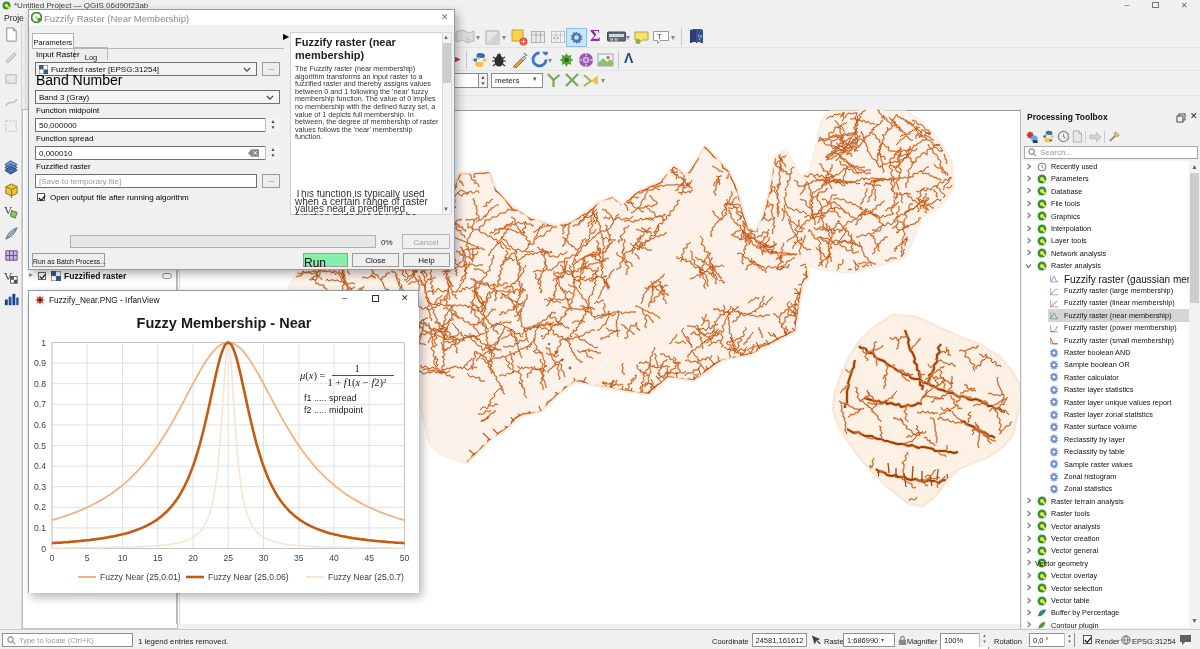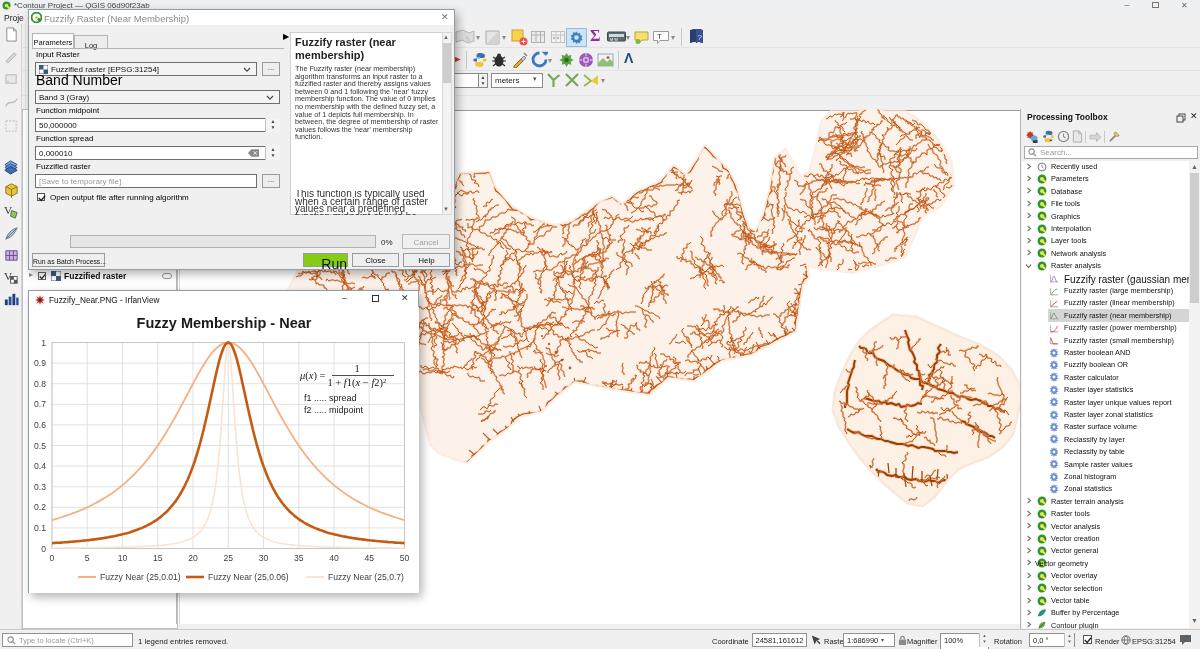--- a/index.html
+++ b/index.html
@@ -10,21 +10,21 @@
 </style></head>
 <body>
 <div class="abs" style="left:0;top:0;width:1200px;height:649px;background:#f0f0f0">
 
 <div class="abs" style="left:0;top:0;width:1200px;height:10px;background:#eef0f1"></div>
 <svg class="abs" style="left:2px;top:1px" width="9" height="9" viewBox="0 0 18 18">
       <circle cx="9" cy="9" r="8" fill="#309631"></circle>
       <circle cx="9" cy="9" r="3.5" fill="#f0e64c"></circle>
       <rect x="11" y="11" width="5" height="4" fill="#f0e64c" transform="rotate(45 13 13)"></rect>
     </svg>
-<div class="abs" style="left:14px;top:1px;font-size:8px;color:#444">*Contour Project — QGIS 06d90f23ab</div>
+<div class="abs" style="left:14px;top:1px;font-size:8px;color:#444">*Untitled Project — QGIS 06d90f23ab</div>
 <div class="abs" style="left:1122px;top:0px;width:10px;height:9px;color:#666;font-size:9px;text-align:center">–</div>
 <div class="abs" style="left:1152px;top:2px;width:7px;height:6px;border:1px solid #777"></div>
 <div class="abs" style="left:1181px;top:1px;color:#666;font-size:8px">✕</div>
 
 <div class="abs" style="left:4px;top:13px;font-size:8.5px;color:#222">Proje</div>
 
 <div class="abs" style="left:22px;top:47px;width:1178px;height:1px;background:#e3e3e3"></div>
 <div class="abs" style="left:22px;top:70px;width:1178px;height:1px;background:#e3e3e3"></div>
 <div class="abs" style="left:22px;top:95px;width:1178px;height:1px;background:#e3e3e3"></div>
 
@@ -397,21 +397,21 @@
     <div class="abs" style="left:43px;top:226.6px;font-size:7.3px;color:#111;white-space:nowrap">Fuzzify raster (small membership)</div>
     <svg class="abs" style="left:28px;top:238.5px" width="10" height="10" viewBox="0 0 14 14">
       <path d="M7 0l1.2 2.6L11 1.5l-.8 2.8 2.8.9-2 2.1 2 2.1-2.8.9.8 2.8-2.8-1.1L7 14l-1.2-2.6-2.8 1.1.8-2.8L1 8.8l2-2.1-2-2.1 2.8-.9L3 1.5l2.8 1.1z" fill="#6b8fd4"></path>
       <circle cx="7" cy="7" r="2" fill="#fff"></circle>
     </svg>
     <div class="abs" style="left:43px;top:239.0px;font-size:7.3px;color:#111;white-space:nowrap">Raster boolean AND</div>
     <svg class="abs" style="left:28px;top:250.9px" width="10" height="10" viewBox="0 0 14 14">
       <path d="M7 0l1.2 2.6L11 1.5l-.8 2.8 2.8.9-2 2.1 2 2.1-2.8.9.8 2.8-2.8-1.1L7 14l-1.2-2.6-2.8 1.1.8-2.8L1 8.8l2-2.1-2-2.1 2.8-.9L3 1.5l2.8 1.1z" fill="#6b8fd4"></path>
       <circle cx="7" cy="7" r="2" fill="#fff"></circle>
     </svg>
-    <div class="abs" style="left:43px;top:251.4px;font-size:7.3px;color:#111;white-space:nowrap">Fuzzify boolean OR</div>
+    <div class="abs" style="left:43px;top:251.4px;font-size:7.3px;color:#111;white-space:nowrap">Sample boolean OR</div>
     <svg class="abs" style="left:28px;top:263.3px" width="10" height="10" viewBox="0 0 14 14">
       <path d="M7 0l1.2 2.6L11 1.5l-.8 2.8 2.8.9-2 2.1 2 2.1-2.8.9.8 2.8-2.8-1.1L7 14l-1.2-2.6-2.8 1.1.8-2.8L1 8.8l2-2.1-2-2.1 2.8-.9L3 1.5l2.8 1.1z" fill="#6b8fd4"></path>
       <circle cx="7" cy="7" r="2" fill="#fff"></circle>
     </svg>
     <div class="abs" style="left:43px;top:263.8px;font-size:7.3px;color:#111;white-space:nowrap">Raster calculator</div>
     <svg class="abs" style="left:28px;top:275.70000000000005px" width="10" height="10" viewBox="0 0 14 14">
       <path d="M7 0l1.2 2.6L11 1.5l-.8 2.8 2.8.9-2 2.1 2 2.1-2.8.9.8 2.8-2.8-1.1L7 14l-1.2-2.6-2.8 1.1.8-2.8L1 8.8l2-2.1-2-2.1 2.8-.9L3 1.5l2.8 1.1z" fill="#6b8fd4"></path>
       <circle cx="7" cy="7" r="2" fill="#fff"></circle>
     </svg>
     <div class="abs" style="left:43px;top:276.2px;font-size:7.3px;color:#111;white-space:nowrap">Raster layer statistics</div>
@@ -604,21 +604,21 @@
 <div class="abs" style="left:0;top:0;width:425px;height:15px;background:#fff"></div>
 <svg class="abs" style="left:2px;top:2px" width="11" height="11" viewBox="0 0 18 18">
       <circle cx="9" cy="9" r="8" fill="none" stroke="#2f9431" stroke-width="3"></circle>
       <circle cx="9" cy="9" r="2" fill="#e8a33d"></circle>
       <rect x="10.5" y="10.5" width="6" height="4.5" fill="#2f9431" transform="rotate(45 13.5 12.75)"></rect>
     </svg>
 <div class="abs" style="left:15px;top:3px;font-size:9.5px;color:#8a8a8a">Fuzzify Raster (Near Membership)</div>
 <div class="abs" style="left:412px;top:2px;font-size:9px;color:#777">✕</div>
 
 <div class="abs" style="left:3px;top:23px;width:42px;height:15px;background:#fbfbfb;border:1px solid #b5b5b5;border-bottom:none;font-size:7.5px;color:#111;text-align:center;padding-top:4px">Parameters</div>
-<div class="abs" style="left:45px;top:25px;width:34px;height:13px;background:#ececec;border:1px solid #b5b5b5;border-bottom:none;font-size:7.5px;color:#222;text-align:center;padding-top:5px">Log</div>
+<div class="abs" style="left:45px;top:37px;width:34px;height:13px;background:#ececec;border:1px solid #b5b5b5;border-bottom:none;font-size:7.5px;color:#222;text-align:center;padding-top:5px">Log</div>
 <div class="abs" style="left:3px;top:38px;width:252px;height:1px;background:#b5b5b5"></div>
 
 <div class="abs" style="left:7px;top:40px;font-size:8px;color:#000">Input Raster</div>
 <div class="abs" style="left:6px;top:52px;width:222px;height:14px;background:#f4f4f4;border:1px solid #6e6e6e"></div>
 <svg class="abs" style="left:10px;top:55px" width="9" height="9" viewBox="0 0 10 10">
       <rect width="10" height="10" fill="#fff" stroke="#555"></rect>
       <path d="M0 0h5v5H0zM5 5h5v5H5z" fill="#3a5a8a"></path>
     </svg>
 <div class="abs" style="left:22px;top:55px;font-size:8px;color:#111">Fuzzified raster [EPSG:31254]</div>
 <svg class="abs" style="left:214px;top:57px" width="8" height="6" viewBox="0 0 8 6">
@@ -660,21 +660,21 @@
 <div class="abs" style="left:414px;top:196px;font-size:6px;color:#666">▼</div>
 <div class="abs" style="left:414px;top:33px;width:8px;height:40px;background:#cdcdcd"></div>
 <div class="abs" style="left:266px;top:26px;width:145px;font-size:11px;font-weight:bold;color:#222;line-height:13px">Fuzzify raster (near membership)</div>
 <div class="abs" style="left:266px;top:55px;width:144px;font-size:7.2px;color:#333;line-height:7.6px">The Fuzzify raster (near membership) algorithm transforms an input raster to a fuzzified raster and thereby assigns values between 0 and 1 following the 'near' fuzzy membership function. The value of 0 implies no membership with the defined fuzzy set, a value of 1 depicts full membership. In between, the degree of membership of raster values follows the 'near' membership function.</div>
 <div class="abs" style="left:266px;top:180px;width:144px;font-size:10px;color:#333;line-height:7.6px;height:25px;overflow:hidden">This function is typically used when a certain range of raster values near a predefined function midpoint should be considered.</div>
 
 <div class="abs" style="left:41px;top:225px;width:306px;height:13px;background:#e6e6e6;border:1px solid #b0b0b0"></div>
 <div class="abs" style="left:352px;top:228px;font-size:8px;color:#222">0%</div>
 <div class="abs" style="left:373px;top:224px;width:48px;height:15px;background:#f0f0f0;border:1px solid #b8b8b8;font-size:8px;color:#9f9f9f;text-align:center;padding-top:3px">Cancel</div>
 <div class="abs" style="left:3px;top:243px;width:73px;height:14px;background:#efefef;border:1px solid #9a9a9a;font-size:6.8px;color:#111;text-align:center;padding-top:4px;white-space:nowrap">Run as Batch Process...</div>
-<div class="abs" style="left:274px;top:243px;width:45px;height:14px;background:#84cc16;border:1px solid #9a9a9a;font-size:14px;color:#111;text-align:right;padding-top:2px">Run</div>
+<div class="abs" style="left:274px;top:243px;width:45px;height:14px;background:#86efac;border:1px solid #9a9a9a;font-size:12px;color:#111;text-align:left;padding-top:2px">Run</div>
 <div class="abs" style="left:323px;top:243px;width:47px;height:14px;background:#efefef;border:1px solid #9a9a9a;font-size:8px;color:#111;text-align:center;padding-top:2px">Close</div>
 <div class="abs" style="left:374px;top:243px;width:47px;height:14px;background:#efefef;border:1px solid #9a9a9a;font-size:8px;color:#111;text-align:center;padding-top:2px">Help</div>
 </div>
 
 <div class="abs" style="left:28px;top:290px;width:391px;height:303px;background:#fff;border:1px solid #8f9ba5;box-shadow:3px 4px 9px rgba(0,0,0,0.30)">
 <svg class="abs" style="left:6px;top:4px" width="10" height="10" viewBox="0 0 12 12">
       <path d="M6 0l1.2 3.2L10.4 1.6 8.8 4.8 12 6l-3.2 1.2 1.6 3.2L7.2 8.8 6 12 4.8 8.8 1.6 10.4 3.2 7.2 0 6l3.2-1.2L1.6 1.6 4.8 3.2z" fill="#c0392b"></path>
       <circle cx="6" cy="6" r="1.5" fill="#5a1010"></circle>
     </svg>
 <div class="abs" style="left:20px;top:4px;font-size:8.3px;color:#111">Fuzzify_Near.PNG - IrfanView</div>

